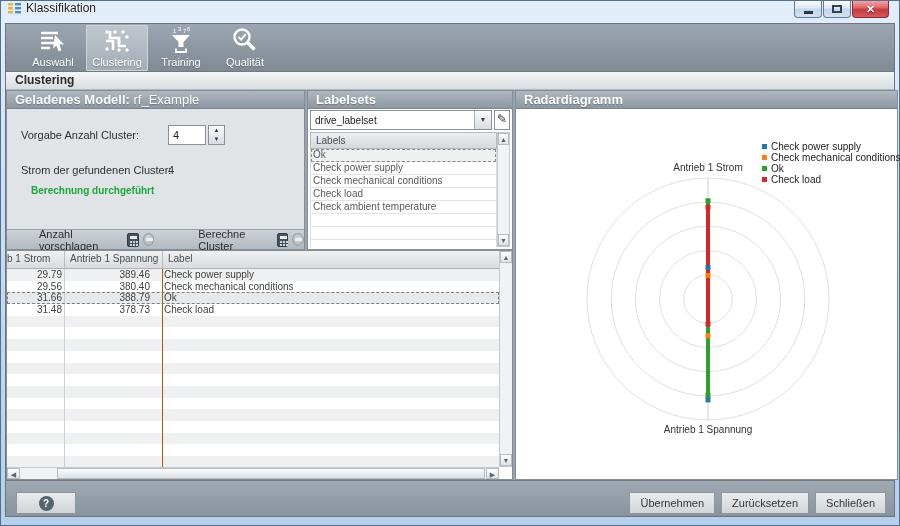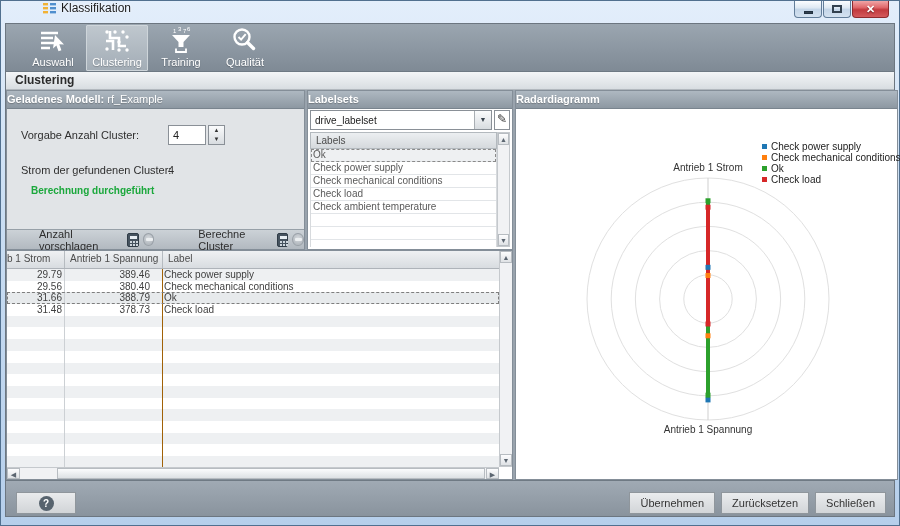--- a/index.html
+++ b/index.html
@@ -4,21 +4,21 @@
 <style>
   * { margin:0; padding:0; box-sizing:border-box; }
   html,body { width:900px; height:526px; overflow:hidden; background:#fff;
     font-family:"Liberation Sans", sans-serif; }
 
   .window { position:relative; width:900px; height:526px;
     background:linear-gradient(180deg,#e3eefb 0%,#cadef3 40%,#b6cfeb 100%);
     border:1px solid #51708f; }
 
   
-  .titlebar { position:absolute; left:0; top:0; right:0; height:14px; display:flex; align-items:center;margin-left:35px; }
+  .titlebar { position:absolute; left:0; top:0; right:0; height:14px; display:flex; align-items:center; }
   .app-icon { width:13px; height:13px; margin:0 5px 0 7px; position:relative; }
   .app-icon svg { display:block; }
   .win-title { font-size:12px; color:#1c1c1c; text-shadow:0 0 3px #fff; }
   .win-controls { position:absolute; right:10px; top:0; display:flex; }
   .win-btn { height:17px; border:1px solid #627d99; border-top:none;
     border-radius:0 0 4px 4px; display:flex; align-items:center; justify-content:center;
     background:linear-gradient(180deg,#fbfdff 0%,#dce7f2 45%,#c3d5e8 50%,#d4e2f0 100%);
     margin-left:1px; cursor:default; }
   .win-btn.min,.win-btn.max { width:28px; }
   .win-btn.close { width:37px;
@@ -45,21 +45,21 @@
 
   
   .section-header { position:absolute; left:0; right:0; top:48px; height:18px;
     background:linear-gradient(180deg,#f3f5f7 0%,#d8dde1 100%);
     border-bottom:1px solid #b2b8be; font-size:12px; font-weight:bold; color:#2b2b2b;
     line-height:17px; padding-left:9px; }
 
   
   .panel { position:absolute; border:1px solid #848e98; background:#e0e3e6; }
   .p-header { height:18px; background:linear-gradient(180deg,#aeb8c1 0%,#8d98a2 100%);
-    border-bottom:1px solid #79848e; color:#fff; font-size:11px; line-height:17px; 
+    border-bottom:1px solid #79848e; color:#fff; font-size:13px; line-height:17px; padding-left:8px;
     text-shadow:0 1px 1px rgba(0,0,0,.25); white-space:nowrap; overflow:hidden; }
   .p-header b { font-weight:bold; }
 
   .model-panel { left:0; top:66px; width:299px; height:160px; }
   .labelsets-panel { left:301px; top:66px; width:206px; height:160px; background:#fff; }
   .radar-panel { left:509px; top:66px; width:383px; height:390px; background:#fff; }
 
   
   .mp-body { position:absolute; left:0; right:0; top:18px; bottom:20px; background:#e1e4e7; }
   .mp-label { position:absolute; font-size:11px; color:#2f2f2f; }

